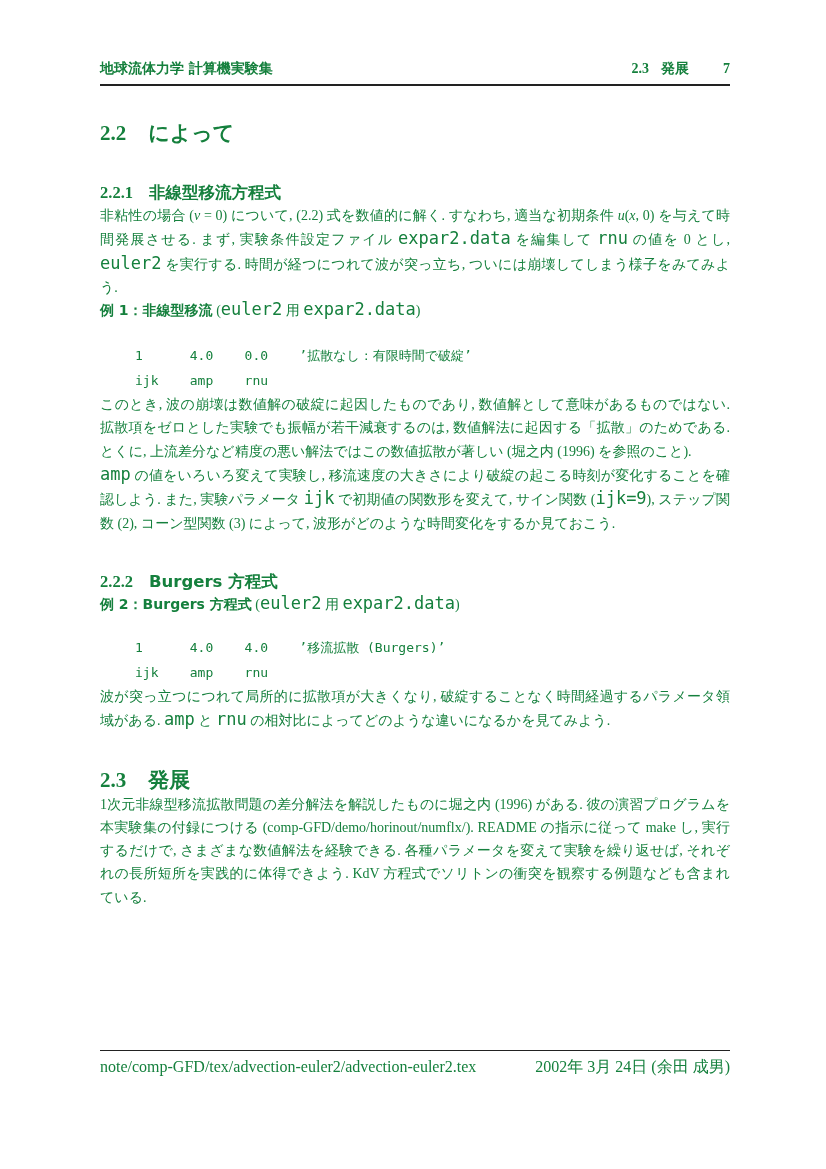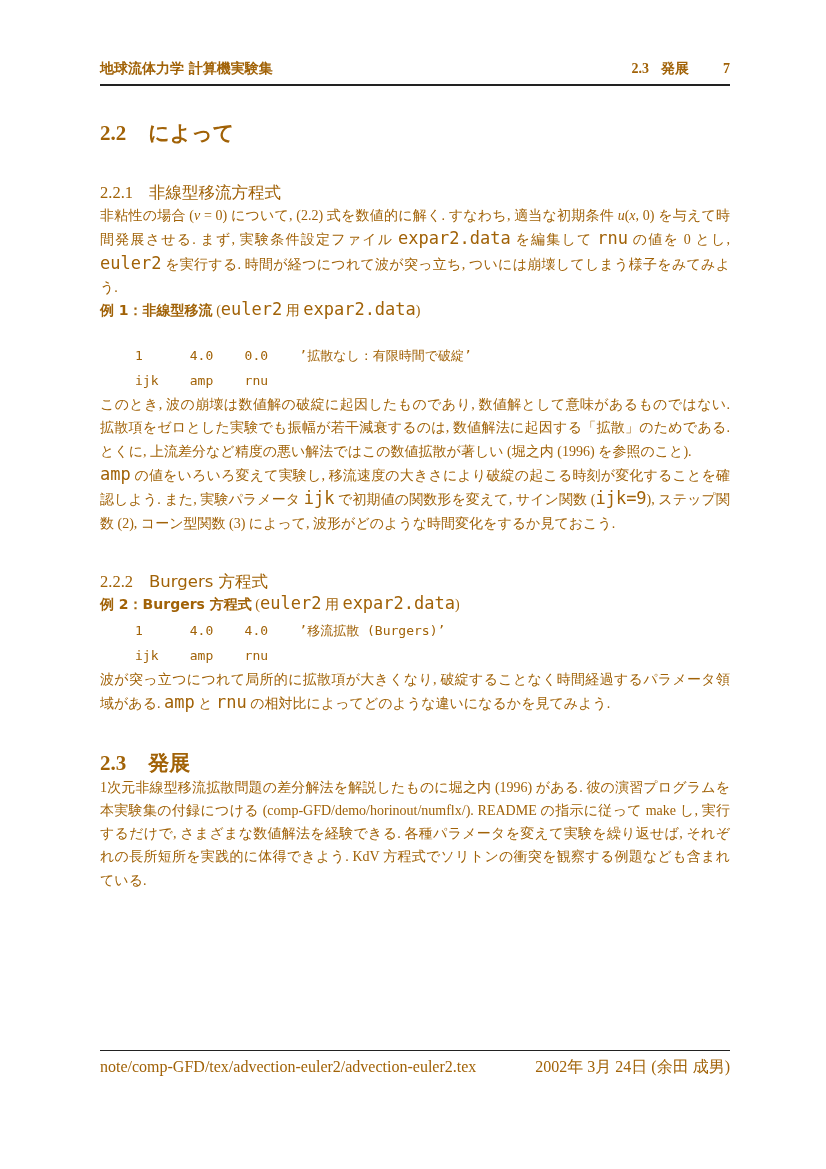--- a/index.html
+++ b/index.html
@@ -4,21 +4,21 @@
 <style>
   html,body{margin:0;padding:0;background:#e8e8e8;}
   .page{
     position:relative;
     width:826px;height:1169px;
     margin:0 auto;
     background:#ffffff;
     box-sizing:border-box;
     padding:60px 96px 0 100px;
     font-family:"Liberation Serif","DejaVu Serif",serif;
-    color:#a16207;
+    color:#15803d;
     overflow:hidden;
   }
   
   .hdr{
     display:flex;justify-content:space-between;align-items:baseline;
     font-family:"DejaVu Sans","Liberation Sans",sans-serif;
     font-weight:bold;font-size:14px;line-height:16px;
     border-bottom:2px solid #222;
     padding-bottom:7px;
   }
@@ -26,21 +26,21 @@
   .hdr-sec-num{font-family:"Liberation Serif","DejaVu Serif",serif;font-weight:bold;margin-right:12px;}
   .hdr-sec-title{margin-right:34px;}
   .hdr-page{font-family:"Liberation Serif","DejaVu Serif",serif;font-weight:bold;}
   
   h1.sec{
     font-size:21px;line-height:26px;margin:34px 0 0 0;
     font-family:"DejaVu Sans","Liberation Sans",sans-serif;font-weight:bold;
   }
   h2.subsec{
     font-size:16.5px;line-height:22px;margin:36px 0 0 0;
-    font-family:"DejaVu Sans","Liberation Sans",sans-serif;font-weight:normal;
+    font-family:"DejaVu Sans","Liberation Sans",sans-serif;font-weight:bold;
   }
   h1.sec .num, h2.subsec .num{
     font-family:"Liberation Serif","DejaVu Serif",serif;
     margin-right:22px;
   }
   h2.subsec .num{margin-right:16px;}
   
   p.body{
     font-size:14px;line-height:23.3px;text-align:justify;
     margin:0;
@@ -55,21 +55,21 @@
   p.excap{font-size:14px;line-height:20px;margin:0;}
   .mt-ex1{margin-top:30px;}
   .mt-ex2{margin-top:32px;}
   
   pre.code{
     font-family:"DejaVu Sans Mono","Liberation Mono",monospace;
     font-size:13px;line-height:25px;
     margin:22px 0 0 35px;
     white-space:pre;
   }
-  pre.code.c2{margin-top:3px;}
+  pre.code.c2{margin-top:20px;}
   
   .seg-rm{}
   .seg-tt{font-family:"DejaVu Sans Mono","Liberation Mono",monospace;font-size:17px;}
   .seg-it{font-style:italic;}
   .seg-b{font-weight:bold;font-family:"DejaVu Sans","Liberation Sans",sans-serif;}
   
   .mt-s23{margin-top:38px;}
   .mt-s222{margin-top:30px;}
   
   .ftr{

